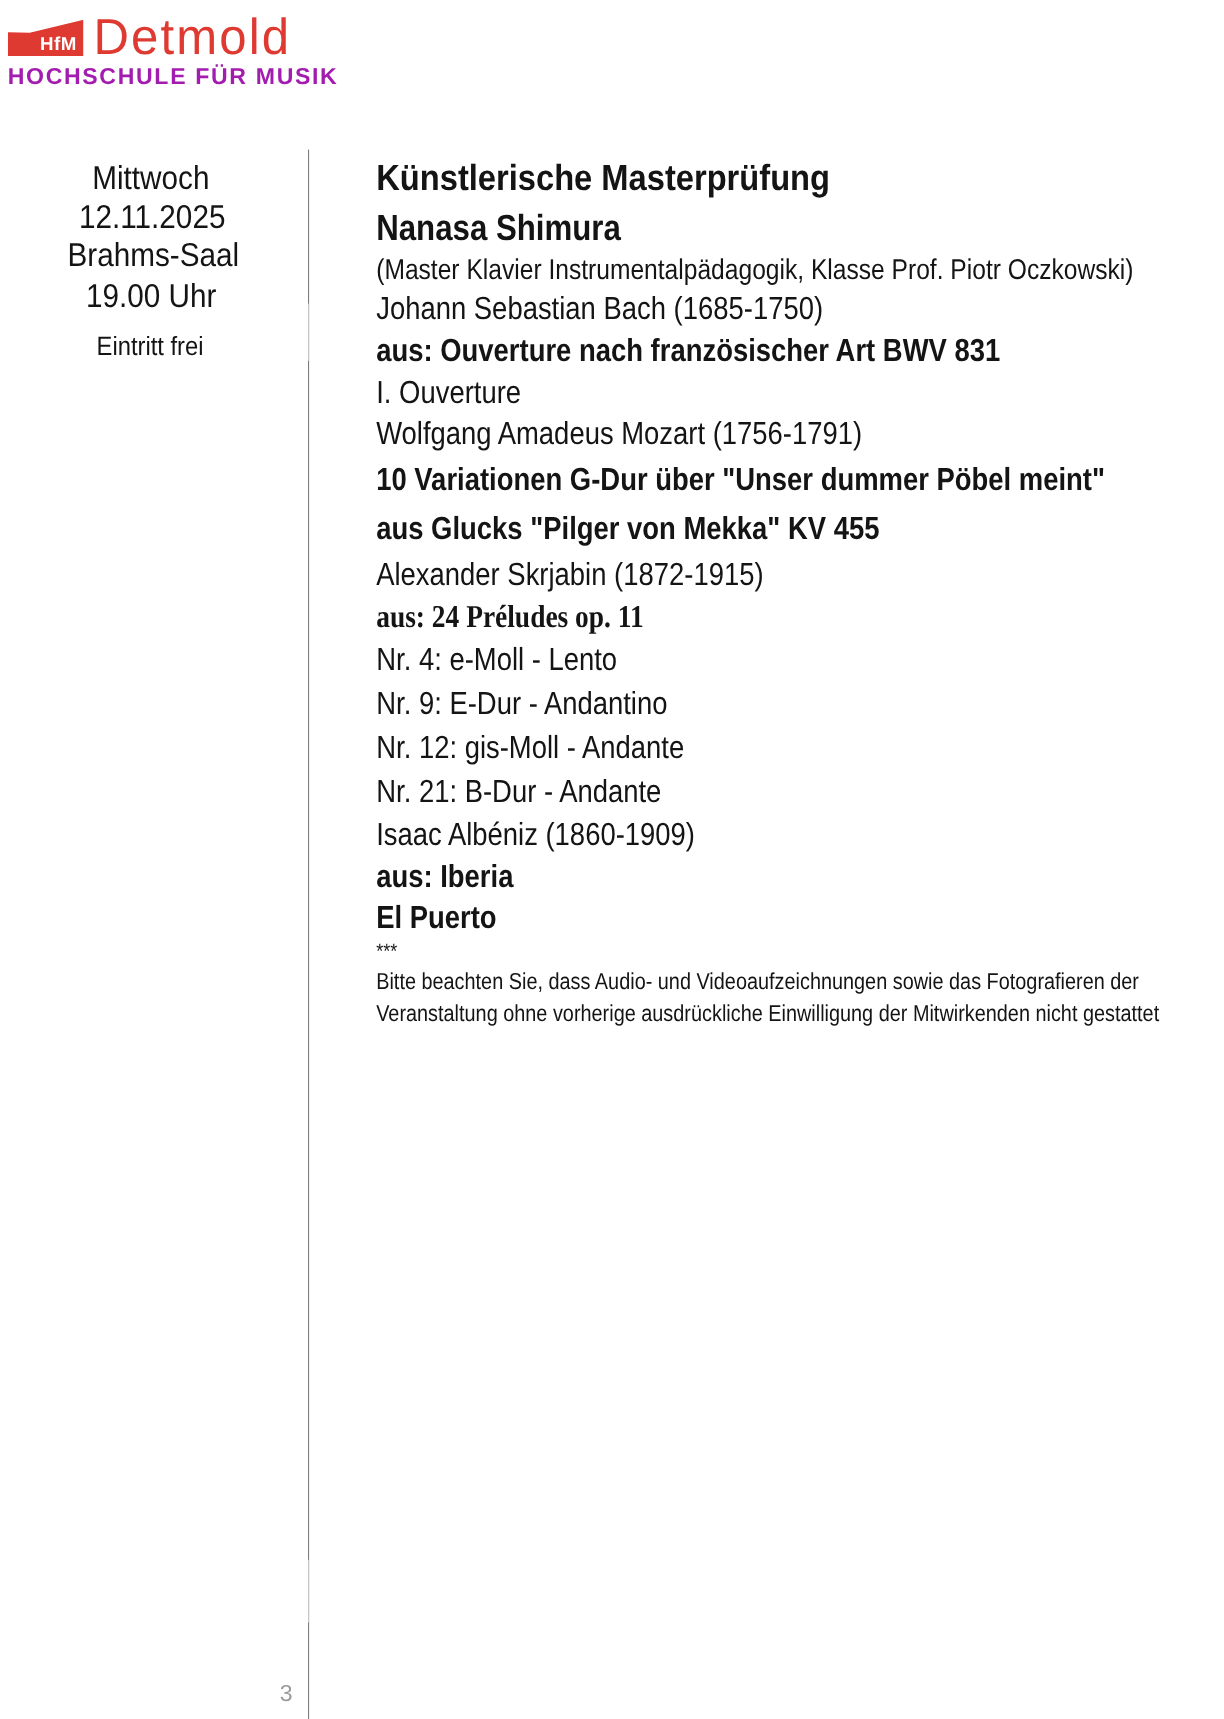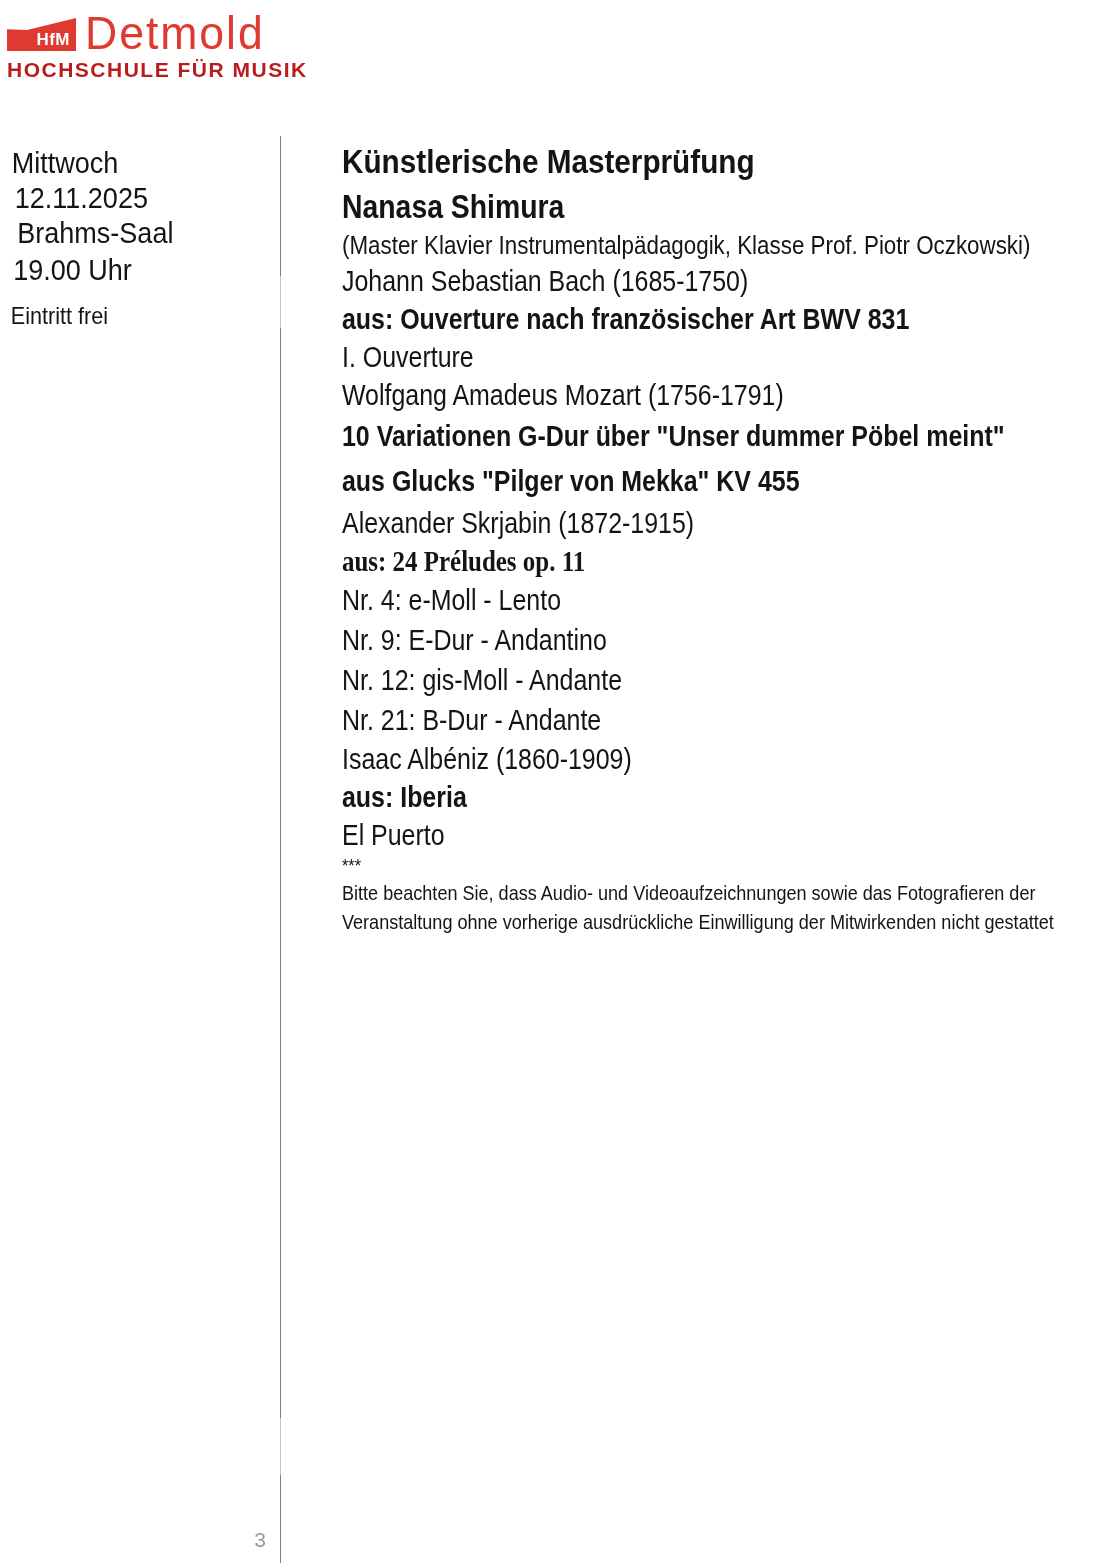--- a/index.html
+++ b/index.html
@@ -28,39 +28,39 @@
   .logo-name {
     margin-left:9px;
     color:#df3a32;
     font-size:46px; line-height:36px;
     letter-spacing:2px;
     transform:scaleX(0.97); transform-origin:left bottom;
     white-space:nowrap;
   }
   .logo-sub {
     margin-top:7px;
-    color:#b91c1c; font-weight:bold;
+    color:#a21caf; font-weight:bold;
     font-size:21px; letter-spacing:1.5px;
     white-space:nowrap;
   }
 
   
   .divider {
     position:absolute; left:280px; top:136px;
     width:1px; height:1427px;
     background:#7d7d7d;
   }
   .divider .seg { position:absolute; left:0; width:1px; background:#c6c6c6; display:block; }
   .divider .seg1 { top:140px; height:52px; }
   .divider .seg2 { top:1282px; height:57px; }
 
   
   .event-col {
     position:absolute; left:0; top:145px; width:262px;
-    text-align:left; font-size:30px;
+    text-align:center; font-size:30px;
   }
   .ev { line-height:35px; white-space:nowrap; }
   .ev-time { margin-top:2px; }
   .ev-adm { margin-top:14px; font-size:24px; line-height:30px; }
 
   
   .sx  { display:inline-block; transform:scaleX(0.86); transform-origin:left center; white-space:nowrap; }
   .sxr { display:inline-block; transform:scaleX(0.90); transform-origin:right center; white-space:nowrap; }
 
   
@@ -78,21 +78,21 @@
   .work-bach { margin-top:10px; }
   .mvmt-bach { margin-top:24px; }
   .composer-mozart { margin-top:50px; }
   .work-mozart { margin-top:10px; line-height:45px; }
   .composer-skrjabin { margin-top:62px; }
   .work-skrjabin { margin-top:10px;font-family:Liberation Serif, serif; }
   .mvmt-list { margin-top:18px; }
   .mvmt-list .line { line-height:40px; }
   .composer-albeniz { margin-top:38px; }
   .work-albeniz { margin-top:16px; }
-  .mvmt-albeniz { margin-top:8px; }
+  .mvmt-albeniz { margin-top:8px;font-weight:bold; }
   .indent { padding-left:62px; }
   .indent-lg { padding-left:68px; }
   .indent-sm { padding-left:6px; }
 
   .stars { margin-top:56px; font-size:19px; line-height:24px; }
   .notice { margin-top:4px; font-size:21px; }
   .notice .nline { line-height:29px; }
 
   
   .pagenum {

